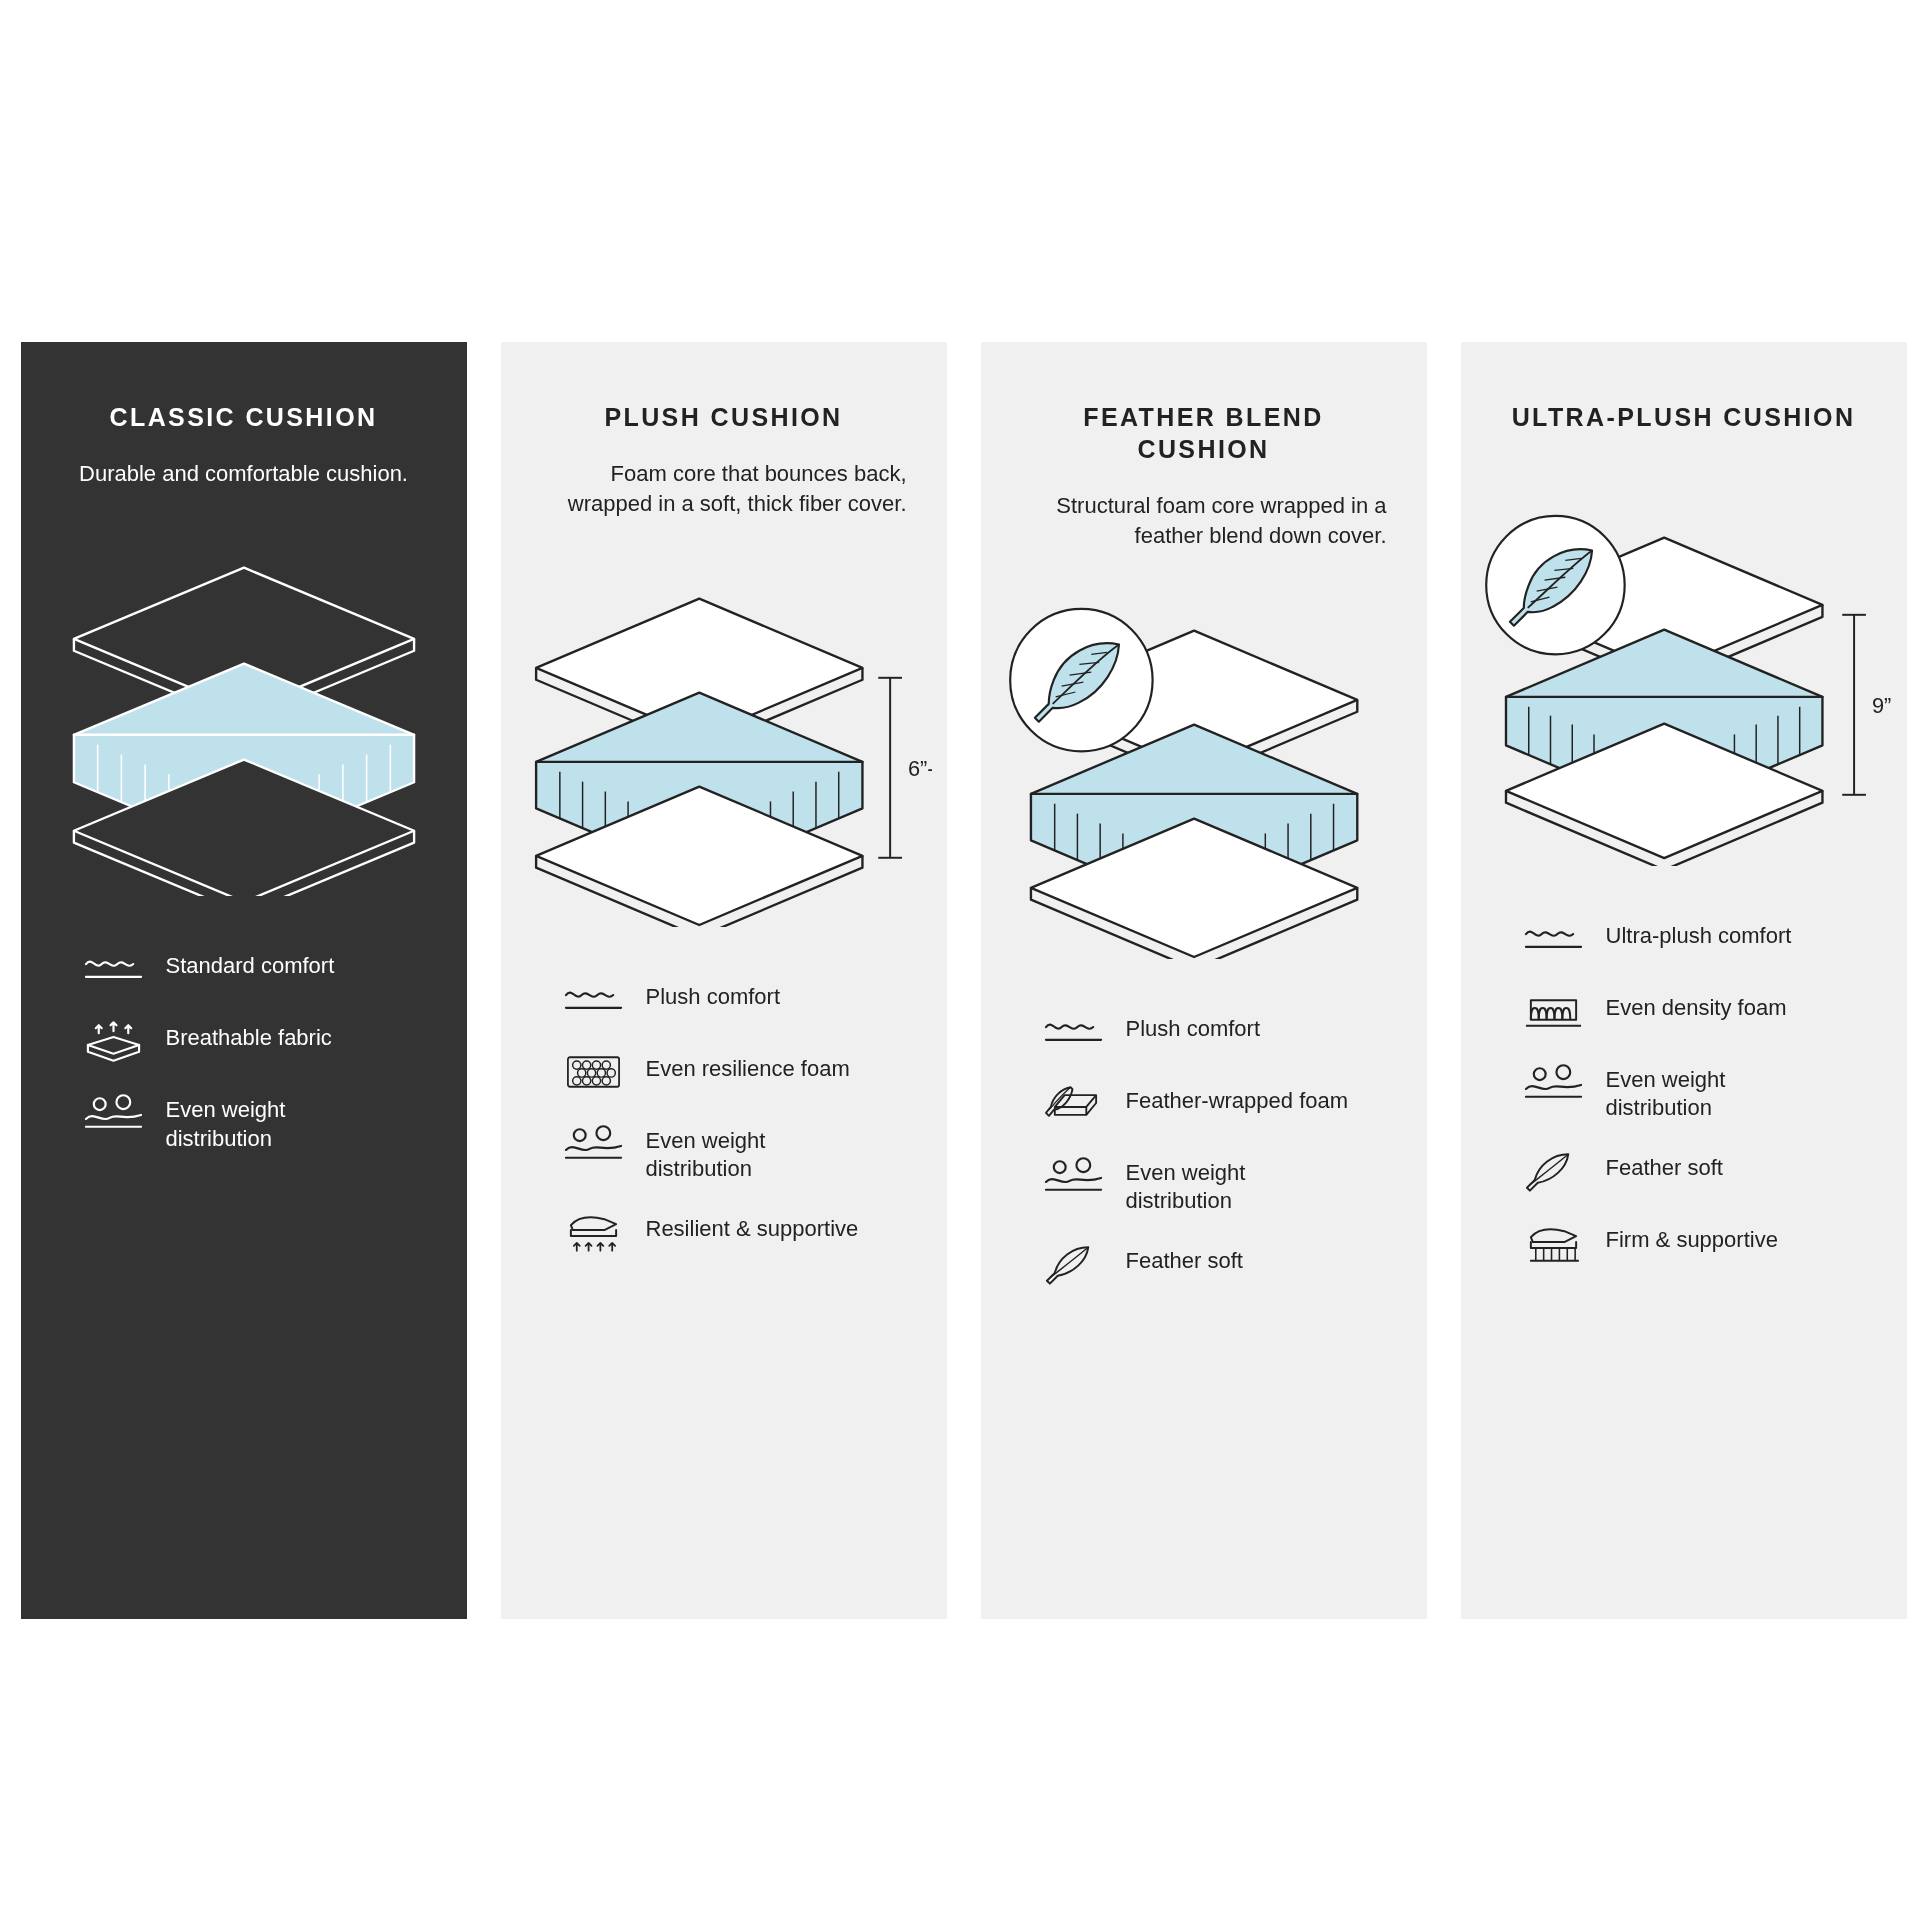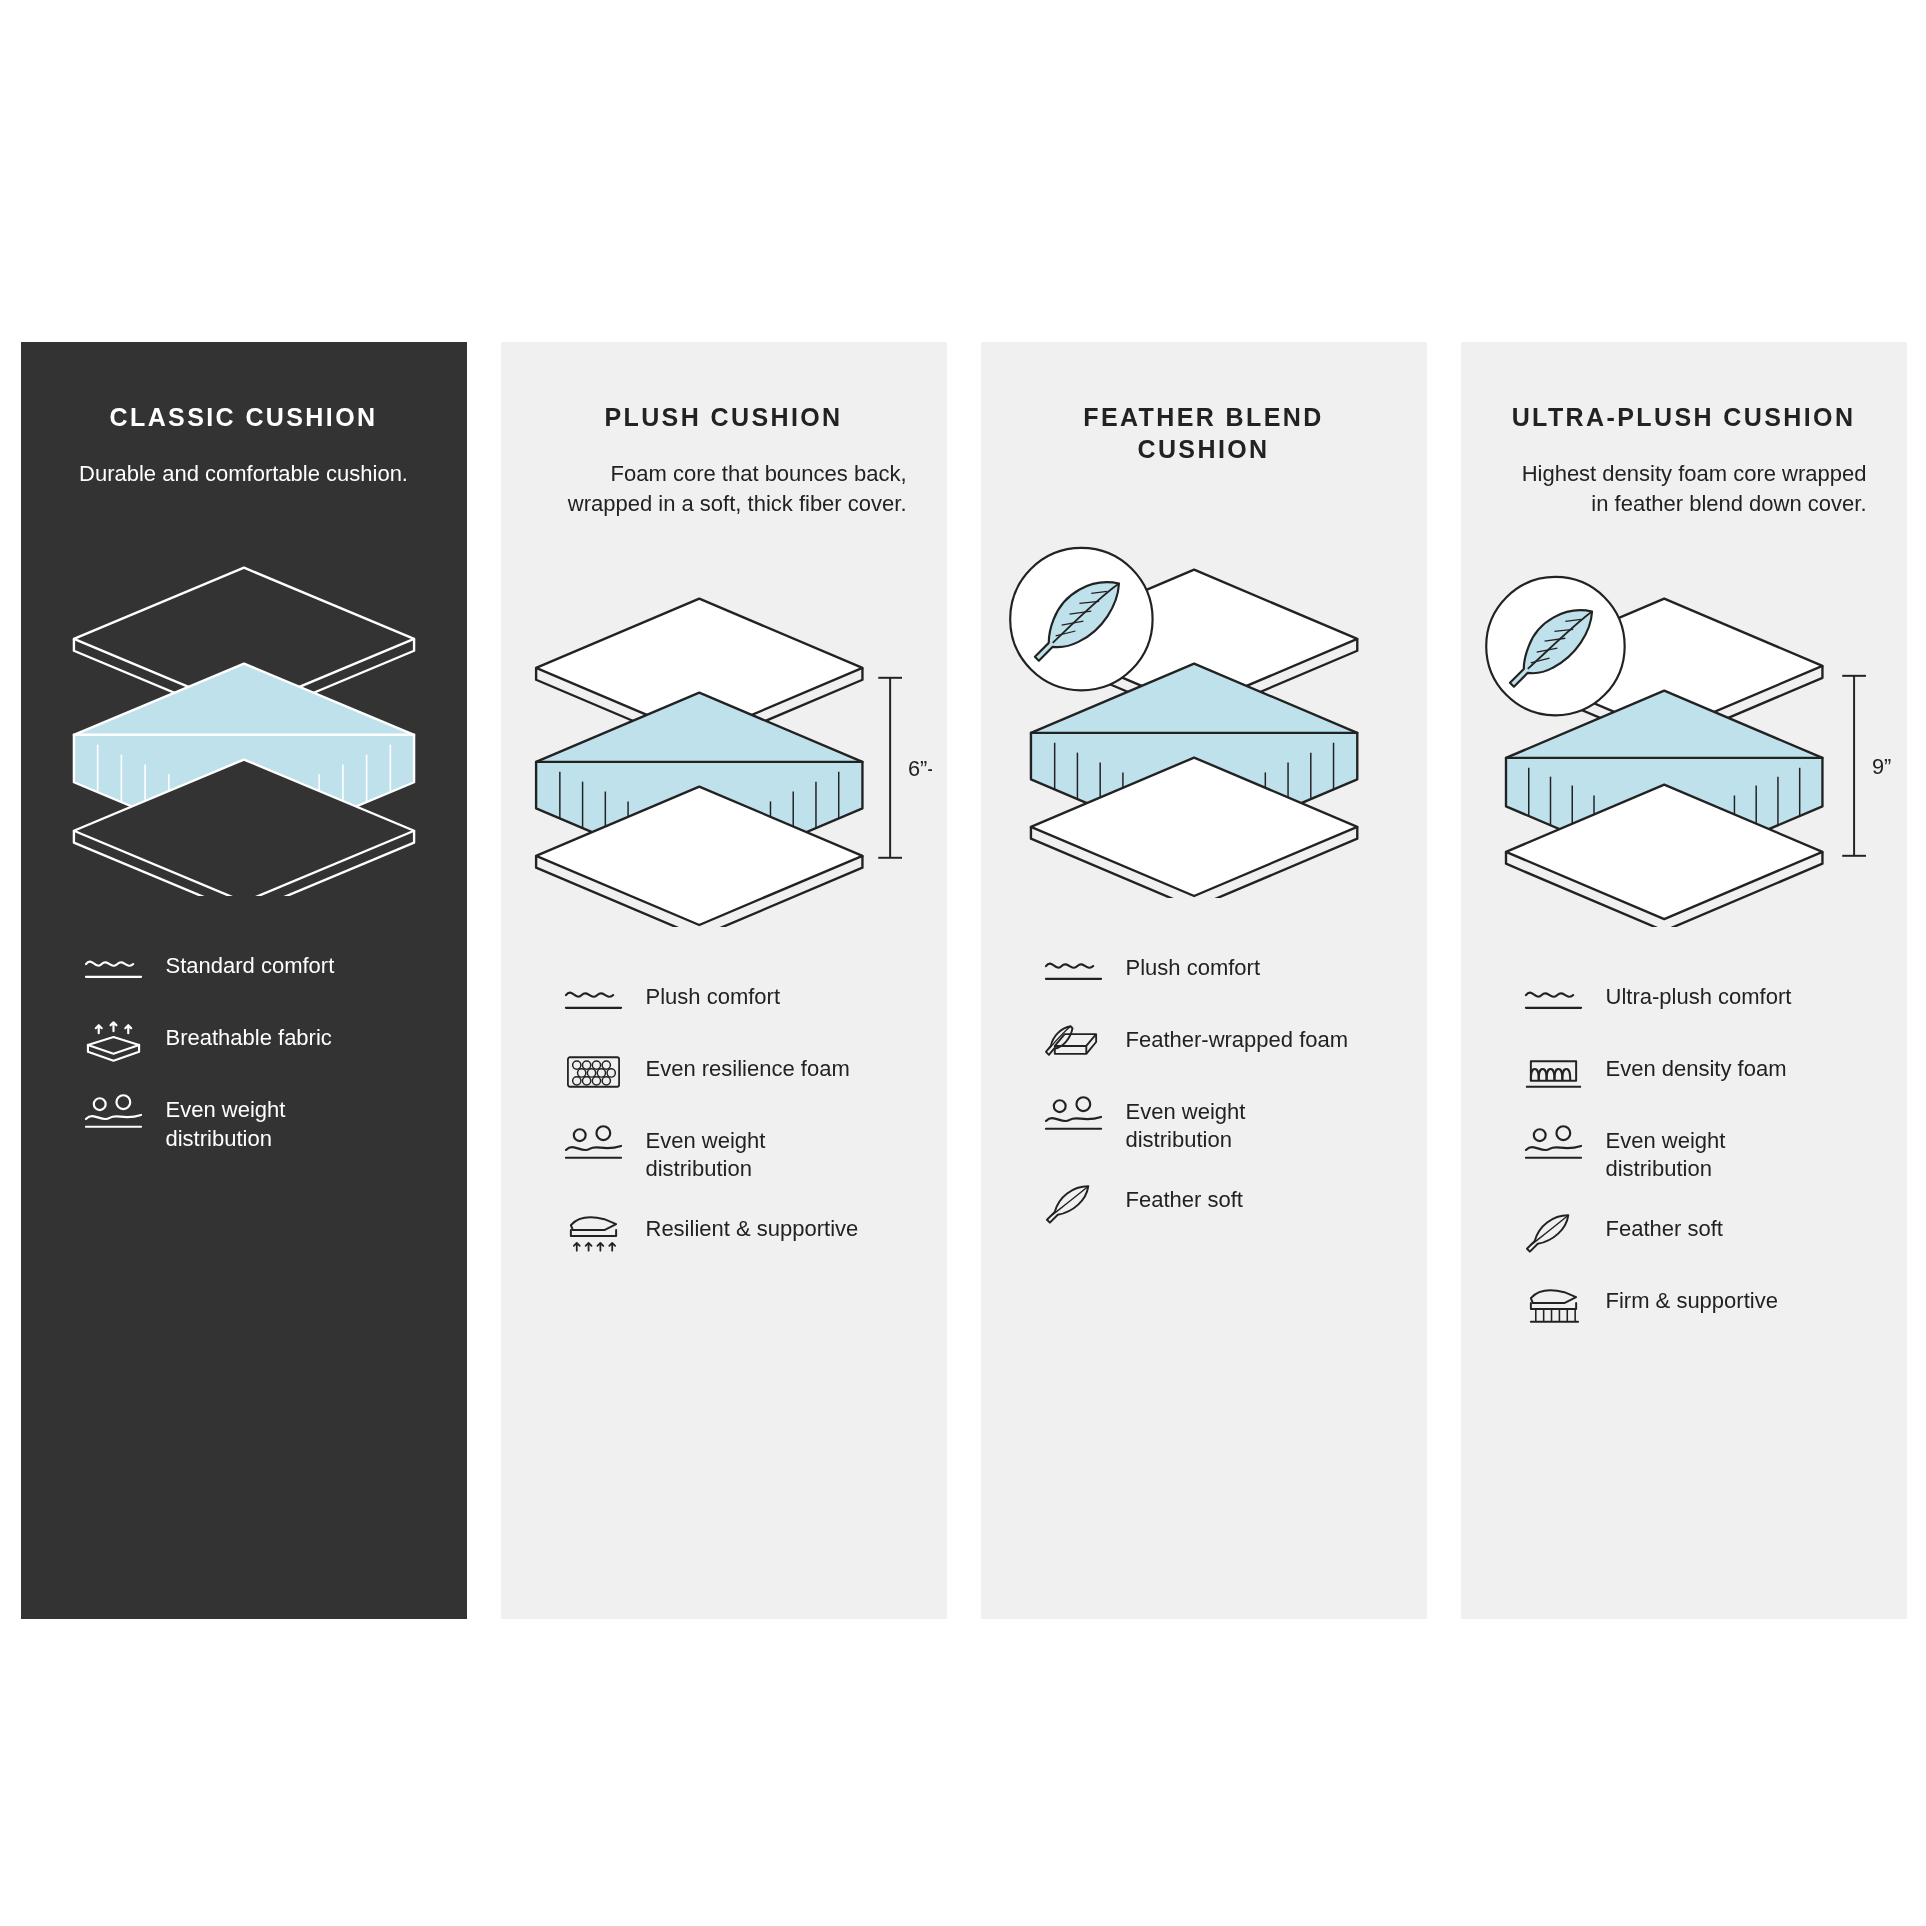--- a/index.html
+++ b/index.html
@@ -301,20 +301,21 @@
               </g>
             </svg>
           </span>
           <span class="flabel">Resilient &amp; supportive</span>
         </div>
       </div>
     </div>
 
     <div class="card light">
       <div class="card-title">FEATHER BLEND CUSHION</div>
+      <div class="card-desc">Structural foam core wrapped in a feather blend down cover.</div>
 
       <div class="diagram-wrap">
         <svg width="416" height="356" viewBox="0 0 420 360">
           <g fill="none" stroke="#222222" stroke-width="2.4" stroke-linejoin="round">
             <g>
               <polygon points="200,28 365,98 200,168 35,98" fill="#ffffff"></polygon>
               <polyline points="35,98 35,110 200,180 365,110 365,98"></polyline>
               <line x1="200" y1="168" x2="200" y2="180"></line>
             </g>
             <g>
@@ -393,21 +394,20 @@
               <path d="M46 6C34 16 21 26 7 37" stroke-width="1.4"></path>
             </svg>
           </span>
           <span class="flabel">Feather soft</span>
         </div>
       </div>
     </div>
 
     <div class="card light">
       <div class="card-title">ULTRA-PLUSH CUSHION</div>
-      <div class="card-desc">Highest density foam core wrapped in feather blend down cover.</div>
 
       <div class="diagram-wrap">
         <svg width="416" height="356" viewBox="0 0 420 360">
           <g fill="none" stroke="#222222" stroke-width="2.4" stroke-linejoin="round">
             <g>
               <polygon points="190,28 350,96 190,164 30,96" fill="#ffffff"></polygon>
               <polyline points="30,96 30,108 190,176 350,108 350,96"></polyline>
               <line x1="190" y1="164" x2="190" y2="176"></line>
             </g>
             <g>

